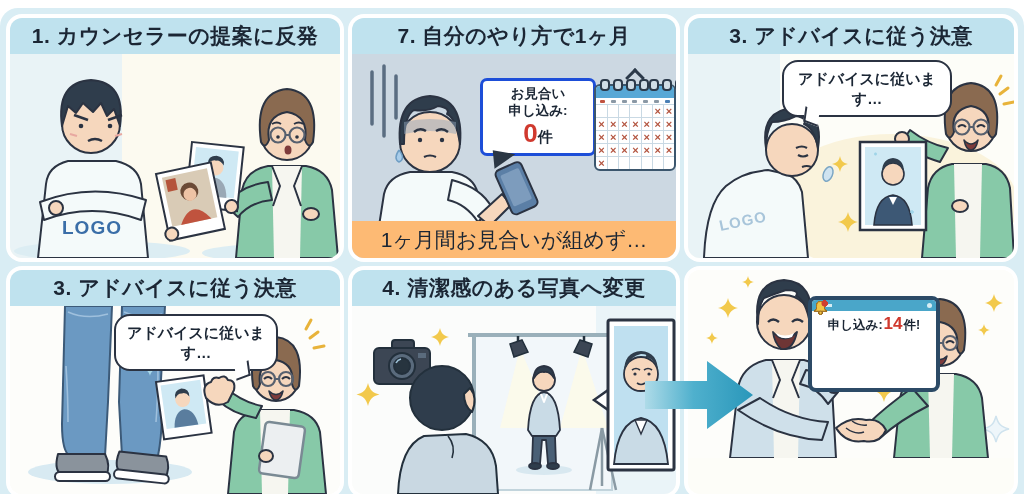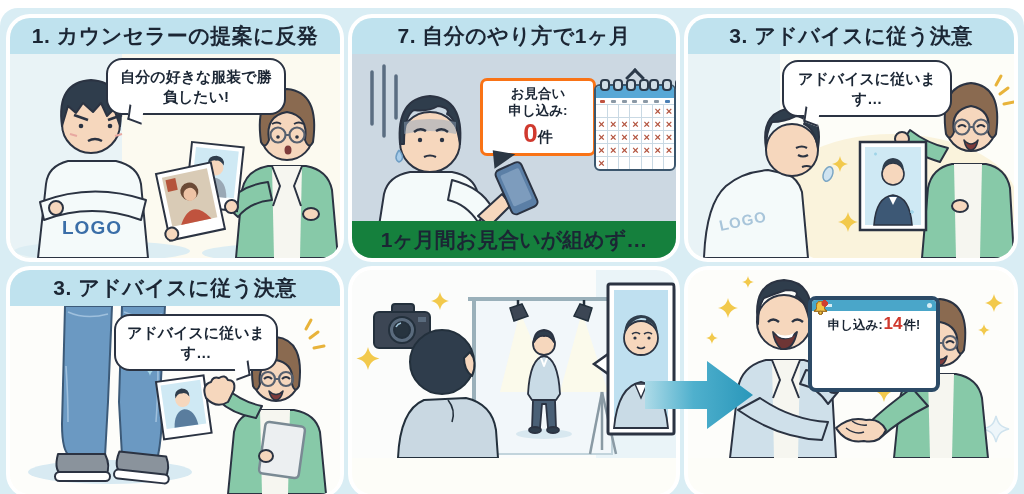--- a/index.html
+++ b/index.html
@@ -5,21 +5,21 @@
   html,body{margin:0;padding:0}
   body{
     width:1024px;height:494px;position:relative;overflow:hidden;background:#fff;
     font-family:"Liberation Sans","DejaVu Sans",sans-serif;color:#1b2634;
   }
   .canvas{
     position:absolute;left:0;top:8px;width:1024px;height:486px;
     background:#d9edf4;border-radius:18px 18px 0 0;overflow:hidden;
   }
   .panel{
-    position:absolute;background:#fdfdf8;border-radius:20px;overflow:hidden;
+    position:absolute;background:#fdfdf8;border-radius:12px;overflow:hidden;
     box-shadow:0 0 0 4px #ffffff;z-index:1;
   }
   .p1{left:10px;top:10px;width:330px;height:240px}
   .p2{left:352px;top:10px;width:324px;height:240px}
   .p3{left:688px;top:10px;width:326px;height:240px}
   .p4{left:10px;top:262px;width:330px;height:224px}
   .p5{left:352px;top:262px;width:324px;height:224px}
   .p6{left:688px;top:262px;width:326px;height:224px}
   .title{
     height:36px;background:#bfe2ee;display:flex;align-items:center;justify-content:center;
@@ -39,33 +39,33 @@
   }
   .bubble::before{
     content:"";position:absolute;width:13px;height:13px;background:#fff;
   }
   .tail-bl::before{left:20px;bottom:-9px;border-left:2.5px solid #2b3342;border-bottom:2.5px solid #2b3342;transform:rotate(20deg) skew(12deg)}
   .tail-br::before{right:26px;bottom:-9px;border-right:2.5px solid #2b3342;border-bottom:2.5px solid #2b3342;transform:rotate(-20deg) skew(-12deg)}
 
   
   .sign{
     position:absolute;left:128px;top:24px;width:106px;background:#fff;
-    border:3px solid #f97316;border-radius:7px;text-align:center;padding:5px 2px 6px;z-index:3;
+    border:3px solid #1d4ed8;border-radius:7px;text-align:center;padding:5px 2px 6px;z-index:3;
   }
   .sign .l{font-size:13.5px;font-weight:bold;line-height:1.25}
   .sign .count{font-size:26px;font-weight:bold;color:#d0392e;line-height:1.05}
   .sign .unit{font-size:15px;font-weight:bold;color:#1b2634}
   .sign::after{
     content:"";position:absolute;left:8px;bottom:-17px;width:0;height:0;
     border-left:5px solid transparent;border-right:18px solid transparent;
     border-top:18px solid #2b3744;transform:rotate(10deg);
   }
   .caption{
-    position:absolute;left:0;right:0;bottom:0;height:37px;background:#15803d;z-index:4;
-    display:flex;align-items:center;justify-content:center;font-weight:bold;font-size:21px;
+    position:absolute;left:0;right:0;bottom:0;height:37px;background:#fdba74;z-index:4;
+    display:flex;align-items:center;justify-content:center;font-weight:normal;font-size:21px;
   }
 
   
   .calendar{position:absolute;left:242px;top:30px;width:82px;z-index:3}
   .cal-hook{position:absolute;top:-13px;left:50%;width:11px;height:11px;
     border-left:3px solid #2c3a4a;border-top:3px solid #2c3a4a;transform:translateX(-50%) rotate(45deg)}
   .cal-rings{position:absolute;top:-5px;left:0;right:0;display:flex;justify-content:space-between;padding:0 6px}
   .cal-rings .grp{display:flex;gap:3px}
   .cal-rings .ring{width:6px;height:8px;border:2.5px solid #2c3a4a;border-radius:4px;background:#d0dde6}
   .cal-body{border:2.5px solid #3b566d;border-radius:6px;background:#fff;overflow:hidden}
@@ -158,21 +158,20 @@
         <g transform="translate(146 120) rotate(-12)" stroke="#2b3342" stroke-width="2">
           <rect width="56" height="68" fill="#fff"></rect>
           <rect x="5" y="5" width="46" height="50" fill="#d9cbb6" stroke="none"></rect>
           <rect x="8" y="8" width="10" height="12" fill="#b5543c" stroke="none"></rect>
           <circle cx="29" cy="24" r="9" fill="#6b4a36" stroke="none"></circle>
           <circle cx="29" cy="27" r="6.5" fill="#eec3a5" stroke="none"></circle>
           <path d="M14 55 Q29 30 45 55 Z" fill="#c0533e" stroke="none"></path>
           <circle cx="3" cy="62" r="6.5" fill="#f6d7bd"></circle>
         </g>
       </svg>
-      <div class="bubble tail-bl" style="left:96px;top:4px;width:158px">自分の好きな服装で勝負したい!</div>
     </div>
   </section>
 
   <section class="panel p2">
     <header class="title">7. 自分のやり方で1ヶ月</header>
     <div class="art">
       <svg viewBox="0 0 324 204" preserveAspectRatio="none">
         <rect width="324" height="204" fill="#ccd8e2"></rect>
         <g stroke="#5a6d81" stroke-width="3.5" stroke-linecap="round">
           <path d="M20 18 V70"></path>
@@ -390,20 +389,21 @@
           <path d="M300 32 l8 -6"></path>
             <path d="M304 42 l10 -2"></path>
             <path d="M296 23 l5 -9"></path>
         </g>
       </svg>
       <div class="bubble tail-br" style="left:104px;top:8px;width:142px">アドバイスに従います…</div>
     </div>
   </section>
 
   <section class="panel p5">
+    <header class="title">4. 清潔感のある写真へ変更</header>
     <div class="art">
       <svg viewBox="0 0 324 188" preserveAspectRatio="none">
         <rect width="324" height="188" fill="#fbfcfb"></rect>
         <rect x="244" width="80" height="188" fill="#eaf4f8"></rect>
 
         <g>
           <rect x="122" y="28" width="138" height="156" fill="#f2f7fa" stroke="#c2d4dc" stroke-width="2"></rect>
           <line x1="122" y1="28" x2="122" y2="184" stroke="#9ab0ba" stroke-width="4"></line>
           <line x1="116" y1="29" x2="264" y2="29" stroke="#9ab0ba" stroke-width="4"></line>
           <polygon points="168,42 148,122 202,122" fill="#fdfae8" opacity="0.85"></polygon>

